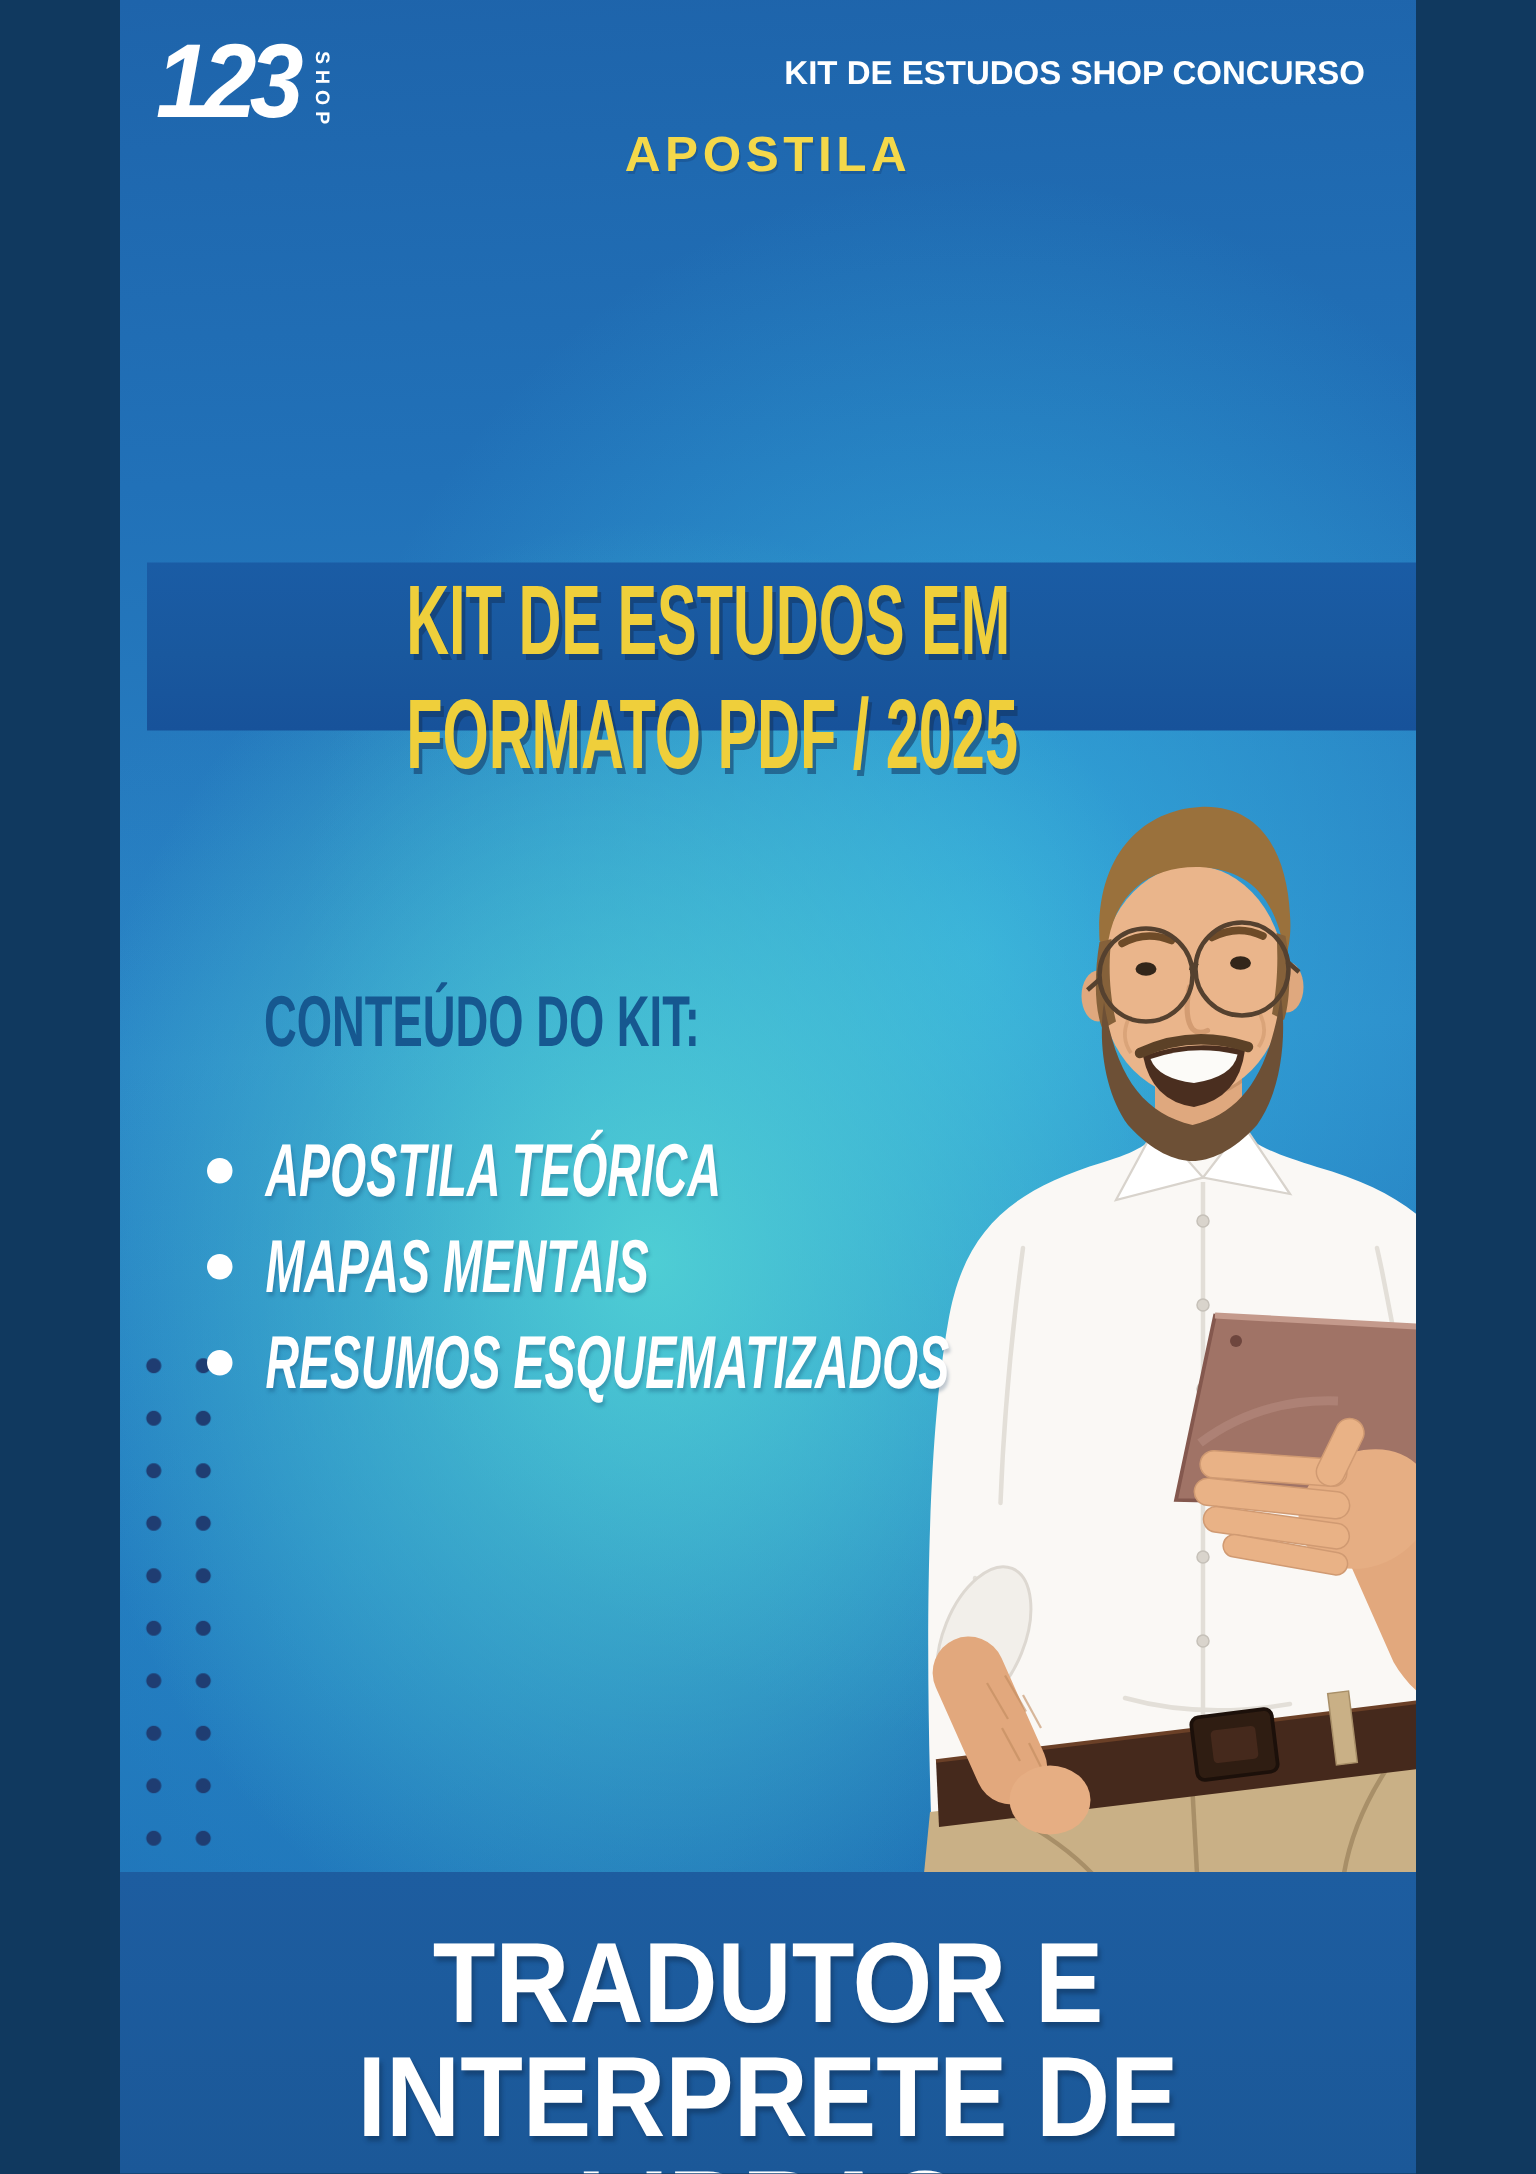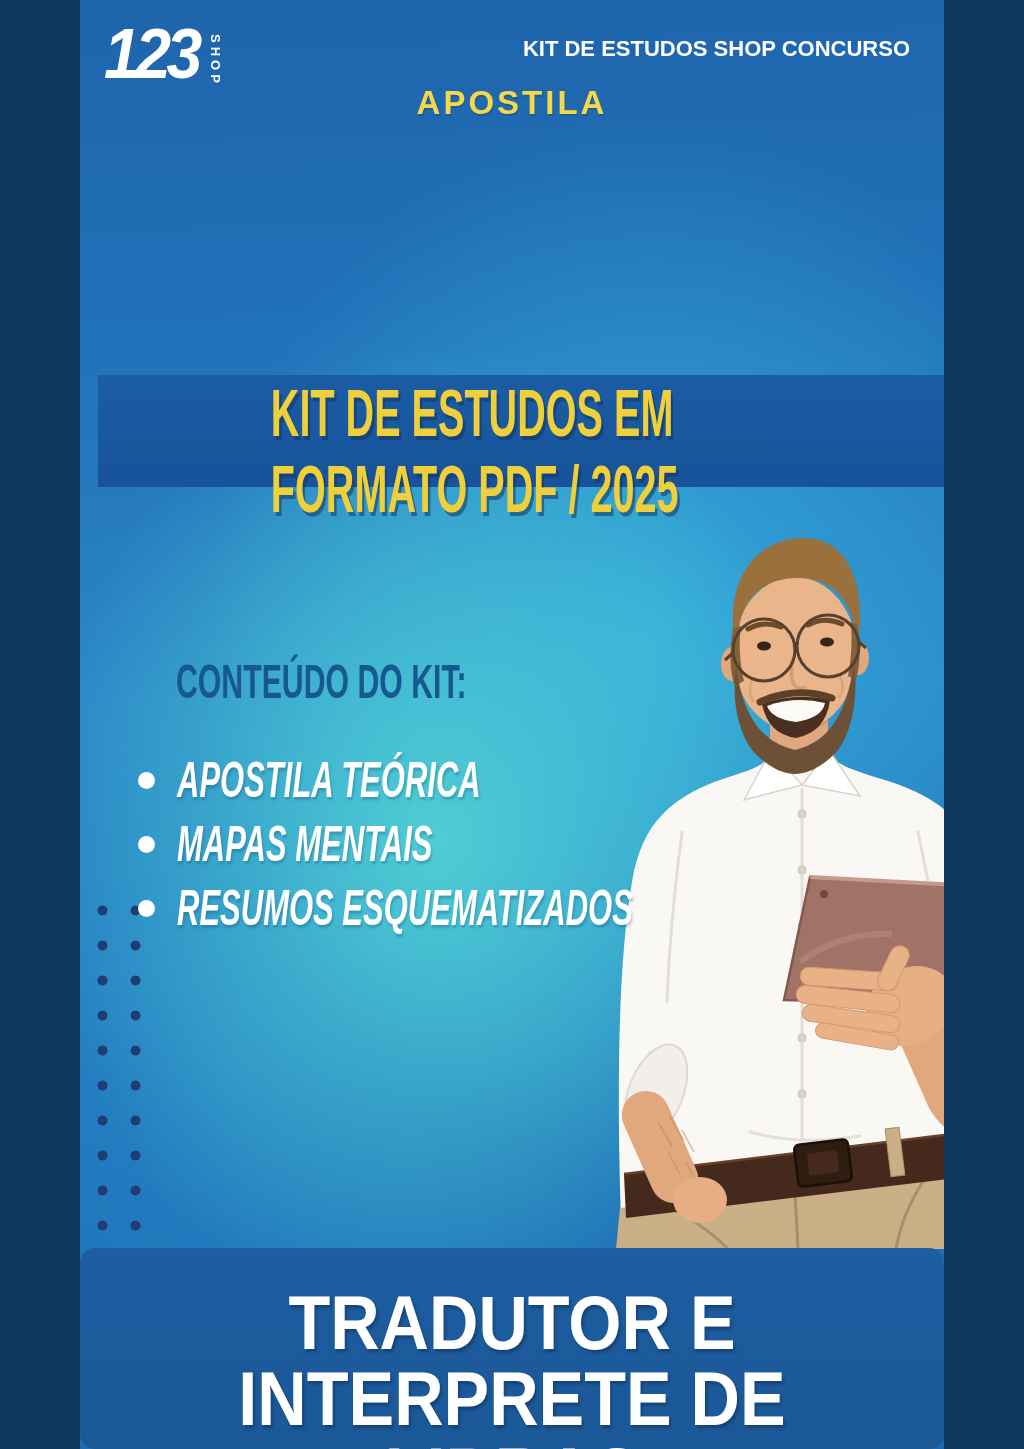--- a/index.html
+++ b/index.html
@@ -66,21 +66,21 @@
   .bullet{width:17px;height:17px;border-radius:50%;background:#FFFFFF;margin-right:22px;flex:0 0 auto;}
   .cfe{position:absolute;left:70px;top:1105px;display:flex;align-items:center;height:50px;
        color:#F0CF3C;font-weight:bold;font-size:50px;}
   .cfe .bullet{width:23px;height:23px;background:#F2CE35;margin-right:18px;}
   .cfe .cond{transform:scaleX(0.58);transform-origin:left center;}
   .man{position:absolute;left:420px;top:532px;width:540px;height:717px;}
   .pdf-icon{position:absolute;left:903px;top:1132px;width:74px;height:88px;}
   .footer{
     position:absolute;left:0;top:1248px;width:100%;height:201px;
     background:linear-gradient(180deg,#1D5DA0 0%,#1B5898 100%);
-    color:#FFFFFF;text-align:center;box-sizing:border-box;padding-top:37px;border-radius:15px;
+    color:#FFFFFF;text-align:center;box-sizing:border-box;padding-top:37px;
   }
   .footer-line{
     font-size:76px;font-weight:bold;line-height:76px;transform:scaleX(0.90);
     text-shadow:2px 3px 3px rgba(10,35,65,0.40);
   }
 </style>
 </head>
 <body>
 
 <div class="poster">

